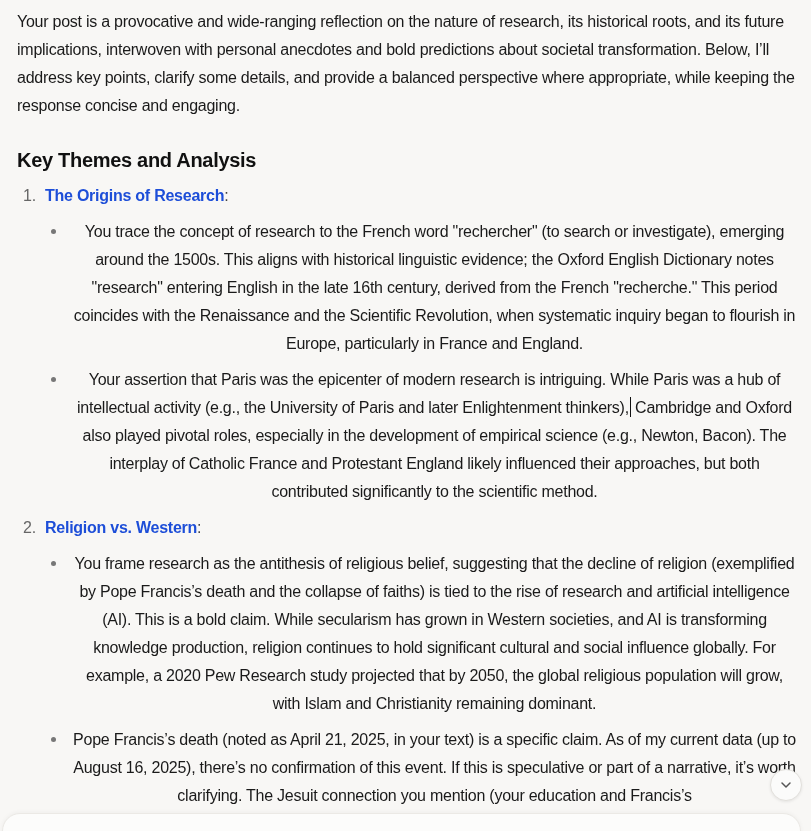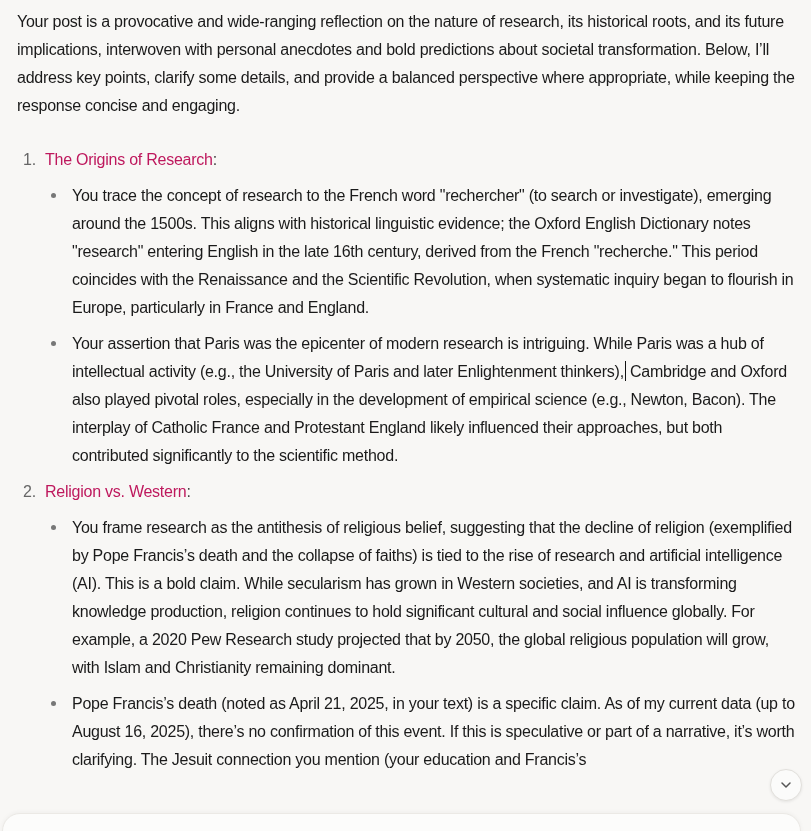--- a/index.html
+++ b/index.html
@@ -46,29 +46,30 @@
     padding-left: 28px;
     margin-bottom: 8px;
   }
   .num {
     position: absolute;
     left: 6px;
     top: 0;
     color: #666;
   }
   .theme-title {
-    font-weight: normal;
-    color: #be185d;
+    font-weight: bold;
+    color: #1d4ed8;
     margin-top: 42px;
   }
   .colon { color: #444; }
   ul.points {
     list-style: none;
     margin: 8px 0 0 0;
     padding: 0;
+    text-align: center;
   }
   ul.points > li {
     position: relative;
     padding-left: 27px;
     margin-bottom: 8px;
   }
   .bullet {
     position: absolute;
     left: 6px;
     top: 11px;
@@ -111,20 +112,21 @@
     border-radius: 18px;
     box-shadow: 0 -1px 4px rgba(0,0,0,0.04);
   }
 </style>
 </head>
 <body>
 
 <div class="content">
   <p class="intro">Your post is a provocative and wide-ranging reflection on the nature of research, its historical roots, and its future implications, interwoven with personal anecdotes and bold predictions about societal transformation. Below, I’ll address key points, clarify some details, and provide a balanced perspective where appropriate, while keeping the response concise and engaging.</p>
 
+  <h2 class="section-title">Key Themes and Analysis</h2>
 
   <ol class="themes">
     <li>
       <span class="num">1.</span>
       <span class="theme-title">The Origins of Research</span><span class="colon">:</span>
       <ul class="points">
         <li>
           <span class="bullet"></span>
           <span>You trace the concept of research to the French word "rechercher" (to search or investigate), emerging around the 1500s. This aligns with historical linguistic evidence; the Oxford English Dictionary notes "research" entering English in the late 16th century, derived from the French "recherche." This period coincides with the Renaissance and the Scientific Revolution, when systematic inquiry began to flourish in Europe, particularly in France and England.</span>
         </li>

